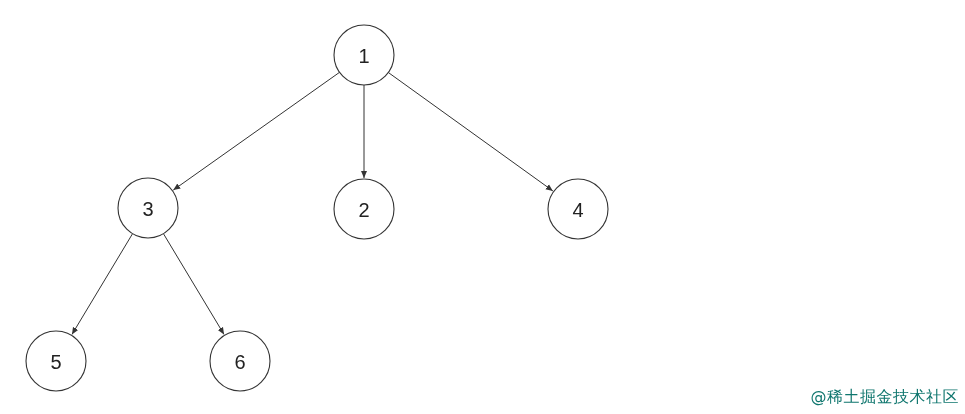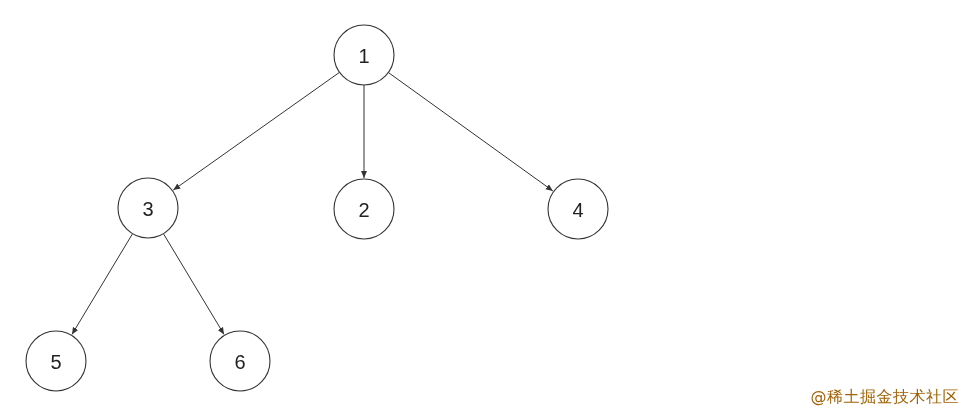--- a/index.html
+++ b/index.html
@@ -37,21 +37,21 @@
       stroke: #333333;
       stroke-width: 1;
       fill: none;
     }
     .watermark {
       position: absolute;
       right: 6px;
       bottom: 6px;
       font-family: "DejaVu Sans", sans-serif;
       font-size: 16px;
-      color: #a16207;
+      color: #0f766e;
       letter-spacing: 0.5px;
     }
   </style>
 </head>
 <body>
 
 <svg id="diagram" width="965" height="414" viewBox="0 0 965 414" xmlns="http://www.w3.org/2000/svg">
   <defs>
     <marker id="arrowhead" markerWidth="8" markerHeight="8" refX="7" refY="4" orient="auto" markerUnits="userSpaceOnUse">
       <path d="M0,1 L7,4 L0,7 Z" fill="#333333"></path>

